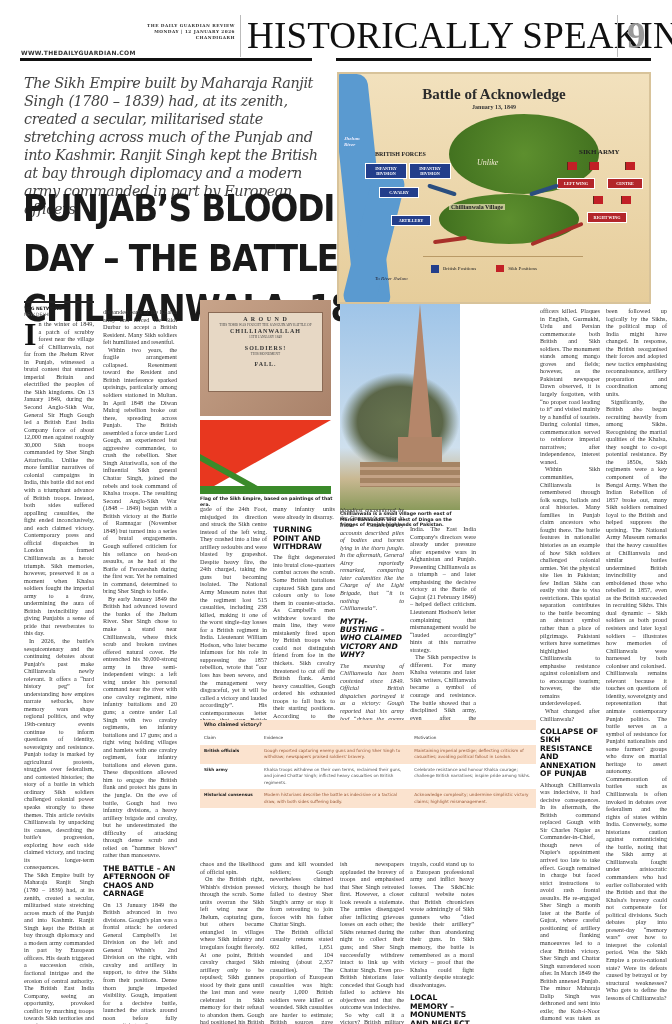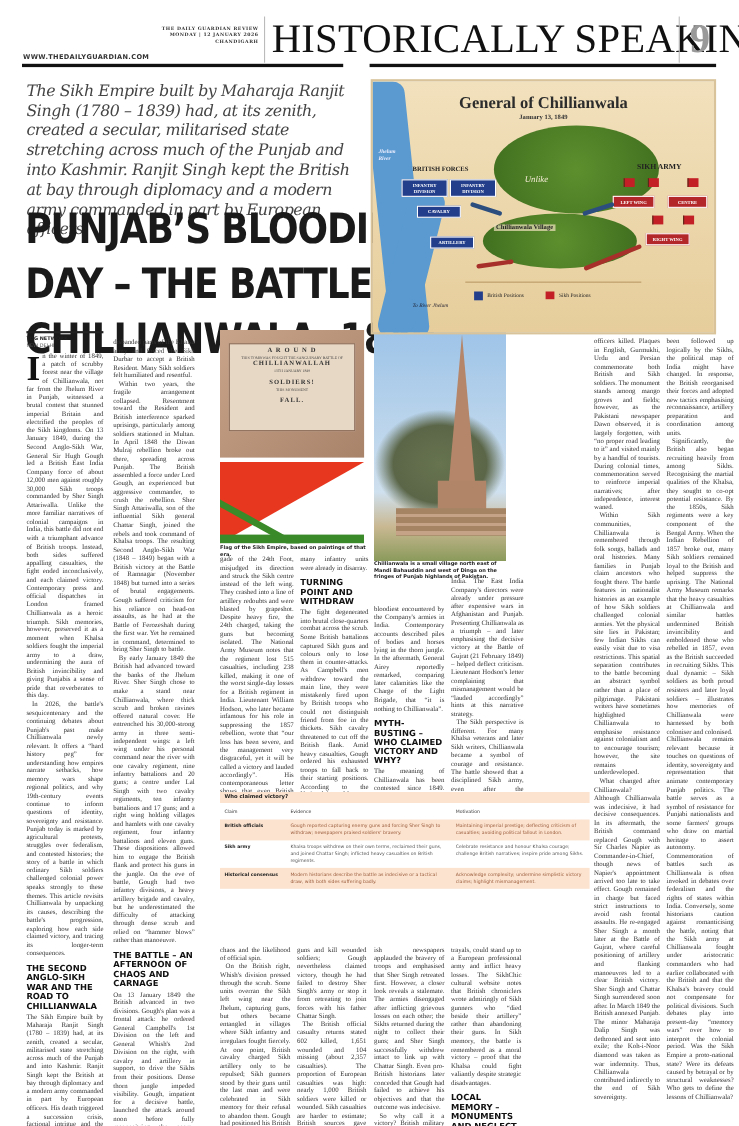--- a/index.html
+++ b/index.html
@@ -86,21 +86,20 @@
 </div>
 <div class="abs byline-rule"></div>
 <div class="abs byline">
   <div>TDG NETWORK</div>
   <div class="loc">NEW DELHI</div>
 </div>
 
 <div class="col" style="left:24px;top:320px;width:70px;">
   <p class="noind"><span class="dropcap">I</span><span>n the winter of 1849, a patch of scrubby forest near the village of Chillianwala, not far from the Jhelum River in Punjab, witnessed a brutal contest that stunned imperial Britain and electrified the peoples of the Sikh kingdoms. On 13 January 1849, during the Second Anglo-Sikh War, General Sir Hugh Gough led a British East India Company force of about 12,000 men against roughly 30,000 Sikh troops commanded by Sher Singh Attariwalla. Unlike the more familiar narratives of colonial campaigns in India, this battle did not end with a triumphant advance of British troops. Instead, both sides suffered appalling casualties, the fight ended inconclusively, and each claimed victory. Contemporary press and official dispatches in London framed Chillianwala as a heroic triumph. Sikh memories, however, preserved it as a moment when Khalsa soldiers fought the imperial army to a draw, undermining the aura of British invincibility and giving Punjabis a sense of pride that reverberates to this day.</span></p>
   <p>In 2026, the battle's sesquicentenary and the continuing debates about Punjab's past make Chillianwala newly relevant. It offers a “hard history peg” for understanding how empires narrate setbacks, how memory wars shape regional politics, and why 19th-century events continue to inform questions of identity, sovereignty and resistance. Punjab today is marked by agricultural protests, struggles over federalism, and contested histories; the story of a battle in which ordinary Sikh soldiers challenged colonial power speaks strongly to these themes. This article revisits Chillianwala by unpacking its causes, describing the battle's progression, exploring how each side claimed victory, and tracing its longer-term consequences.</p>
-  <h3>THE SECOND ANGLO-SIKH WAR AND THE ROAD TO CHILLIANWALA</h3>
   <p class="noind">The Sikh Empire built by Maharaja Ranjit Singh (1780 – 1839) had, at its zenith, created a secular, militarised state stretching across much of the Punjab and into Kashmir. Ranjit Singh kept the British at bay through diplomacy and a modern army commanded in part by European officers. His death triggered a succession crisis, factional intrigue and the erosion of central authority. The British East India Company, seeing an opportunity, provoked conflict by marching troops towards Sikh territories and interfering in court politics. The resulting First Anglo-Sikh War (1845 – 1846) ended with Sikh defeat and the Treaty of Lahore, which ceded territory,</p>
 </div>
 
 <div class="col" style="left:103px;top:308px;width:74px;">
   <p class="noind">disbanded parts of the Khalsa army and forced the Sikh Durbar to accept a British Resident. Many Sikh soldiers felt humiliated and resentful.</p>
   <p>Within two years, the fragile arrangement collapsed. Resentment toward the Resident and British interference sparked uprisings, particularly among soldiers stationed in Multan. In April 1848 the Diwan Mulraj rebellion broke out there, spreading across Punjab. The British assembled a force under Lord Gough, an experienced but aggressive commander, to crush the rebellion. Sher Singh Attariwalla, son of the influential Sikh general Chattar Singh, joined the rebels and took command of Khalsa troops. The resulting Second Anglo-Sikh War (1848 – 1849) began with a British victory at the Battle of Ramnagar (November 1848) but turned into a series of brutal engagements. Gough suffered criticism for his reliance on head-on assaults, as he had at the Battle of Ferozeshah during the first war. Yet he remained in command, determined to bring Sher Singh to battle.</p>
   <p>By early January 1849 the British had advanced toward the banks of the Jhelum River. Sher Singh chose to make a stand near Chillianwala, where thick scrub and broken ravines offered natural cover. He entrenched his 30,000-strong army in three semi-independent wings: a left wing under his personal command near the river with one cavalry regiment, nine infantry battalions and 20 guns; a centre under Lal Singh with two cavalry regiments, ten infantry battalions and 17 guns; and a right wing holding villages and hamlets with one cavalry regiment, four infantry battalions and eleven guns. These dispositions allowed him to engage the British flank and protect his guns in the jungle. On the eve of battle, Gough had two infantry divisions, a heavy artillery brigade and cavalry, but he underestimated the difficulty of attacking through dense scrub and relied on “hammer blows” rather than manoeuvre.</p>
   <h3>THE BATTLE – AN AFTERNOON OF CHAOS AND CARNAGE</h3>
   <p class="noind">On 13 January 1849 the British advanced in two divisions. Gough's plan was a frontal attack: he ordered General Campbell's 1st Division on the left and General Whish's 2nd Division on the right, with cavalry and artillery in support, to drive the Sikhs from their positions. Dense thorn jungle impeded visibility. Gough, impatient for a decisive battle, launched the attack around noon before fully reconnoitring the enemy lines.</p>
 
@@ -136,21 +135,21 @@
 <div class="col" style="left:200px;top:505px;width:67px;">
   <p class="noind">gade of the 24th Foot, misjudged its direction and struck the Sikh centre instead of the left wing. They crashed into a line of artillery redoubts and were blasted by grapeshot. Despite heavy fire, the 24th charged, taking the guns but becoming isolated. The National Army Museum notes that the regiment lost 515 casualties, including 238 killed, making it one of the worst single-day losses for a British regiment in India. Lieutenant William Hodson, who later became infamous for his role in suppressing the 1857 rebellion, wrote that “our loss has been severe, and the management very disgraceful, yet it will be called a victory and lauded accordingly”. His contemporaneous letter shows that even British officers recognised the battle's</p>
 </div>
 
 <div class="col" style="left:273px;top:505px;width:62px;">
   <p class="noind">many infantry units were already in disarray.</p>
   <h3>TURNING POINT AND WITHDRAW</h3>
   <p class="noind">The fight degenerated into brutal close-quarters combat across the scrub. Some British battalions captured Sikh guns and colours only to lose them in counter-attacks. As Campbell's men withdrew toward the main line, they were mistakenly fired upon by British troops who could not distinguish friend from foe in the thickets. Sikh cavalry threatened to cut off the British flank. Amid heavy casualties, Gough ordered his exhausted troops to fall back to their starting positions. According to the National Army Museum, the Sikhs withdrew during the night but returned to reclaim</p>
 </div>
 
-<div class="col" style="left:340px;top:550px;width:64px;">
+<div class="col" style="left:340px;top:506px;width:64px;font-style:italic;">
   <p class="noind">bloodiest encountered by the Company's armies in India. Contemporary accounts described piles of bodies and horses lying in the thorn jungle. In the aftermath, General Airey reportedly remarked, comparing later calamities like the Charge of the Light Brigade, that “it is nothing to Chillianwala”.</p>
   <h3>MYTH-BUSTING – WHO CLAIMED VICTORY AND WHY?</h3>
   <p class="noind">The meaning of Chillianwala has been contested since 1849. Official British dispatches portrayed it as a victory: Gough reported that his army had “driven the enemy from his strong position” and captured several guns. Brit-</p>
 </div>
 
 <div class="col" style="left:410px;top:525px;width:66px;">
   <p class="noind">India. The East India Company's directors were already under pressure after expensive wars in Afghanistan and Punjab. Presenting Chillianwala as a triumph – and later emphasising the decisive victory at the Battle of Gujrat (21 February 1849) – helped deflect criticism. Lieutenant Hodson's letter complaining that mismanagement would be “lauded accordingly” hints at this narrative strategy.</p>
   <p>The Sikh perspective is different. For many Khalsa veterans and later Sikh writers, Chillianwala became a symbol of courage and resistance. The battle showed that a disciplined Sikh army, even after the humiliations of the first war and despite political be-</p>
 </div>
 
@@ -198,21 +197,21 @@
   <p class="noind">trayals, could stand up to a European professional army and inflict heavy losses. The SikhChic cultural website notes that British chroniclers wrote admiringly of Sikh gunners who “died beside their artillery” rather than abandoning their guns. In Sikh memory, the battle is remembered as a moral victory – proof that the Khalsa could fight valiantly despite strategic disadvantages.</p>
   <h3>LOCAL MEMORY – MONUMENTS AND NEGLECT</h3>
 
 </div>
 
 <div class="abs map">
   <div class="river"></div>
   <div class="river2"></div>
   <div class="forest" style="left:110px;top:40px;width:150px;height:80px"></div>
   <div class="forest" style="left:100px;top:120px;width:140px;height:50px"></div>
-  <div class="title">General of Chillianwala</div>
+  <div class="title">Battle of Acknowledge</div>
   <div class="sub">January 13, 1849</div>
   <div class="lbl" style="left:5px;top:62px;width:26px;font-style:italic;font-size:5px;line-height:6px;color:#eef">Jhelum River</div>
   <div class="lbl" style="left:36px;top:77px">BRITISH FORCES</div>
   <div class="box blue" style="left:26px;top:89px;width:42px">INFANTRY DIVISION</div>
   <div class="box blue" style="left:70px;top:89px;width:42px">INFANTRY DIVISION</div>
   <div class="box blue" style="left:40px;top:113px;width:40px">CAVALRY</div>
   <div class="box blue" style="left:52px;top:141px;width:40px">ARTILLERY</div>
   <div class="lbl" style="left:138px;top:84px;font-size:8px;font-style:italic;font-weight:normal;color:#f5ecd6">Unlike</div>
   <div class="lbl" style="left:110px;top:130px;font-size:6px;color:#222;background:rgba(240,225,190,.7);padding:0 2px">Chillianwala Village</div>
   <div class="lbl" style="left:240px;top:74px;font-size:7px">SIKH ARMY</div>
@@ -232,20 +231,21 @@
   <div class="legend">
     <span><span class="lg-box"></span><span>British Positions</span></span>
     <span><span class="lg-flag"></span><span>Sikh Positions</span></span>
   </div>
 </div>
 
 <div class="col" style="left:540px;top:307px;width:60px;">
   <p class="noind">officers killed. Plaques in English, Gurmukhi, Urdu and Persian commemorate both British and Sikh soldiers. The monument stands among mango groves and fields; however, as the Pakistani newspaper Dawn observed, it is largely forgotten, with “no proper road leading to it” and visited mainly by a handful of tourists. During colonial times, commemoration served to reinforce imperial narratives; after independence, interest waned.</p>
   <p>Within Sikh communities, Chillianwala is remembered through folk songs, ballads and oral histories. Many families in Punjab claim ancestors who fought there. The battle features in nationalist histories as an example of how Sikh soldiers challenged colonial armies. Yet the physical site lies in Pakistan; few Indian Sikhs can easily visit due to visa restrictions. This spatial separation contributes to the battle becoming an abstract symbol rather than a place of pilgrimage. Pakistani writers have sometimes highlighted Chillianwala to emphasise resistance against colonialism and to encourage tourism; however, the site remains underdeveloped.</p>
   <p>What changed after Chillianwala?</p>
+  <h3>COLLAPSE OF SIKH RESISTANCE AND ANNEXATION OF PUNJAB</h3>
   <p class="noind">Although Chillianwala was indecisive, it had decisive consequences. In its aftermath, the British command replaced Gough with Sir Charles Napier as Commander-in-Chief, though news of Napier's appointment arrived too late to take effect. Gough remained in charge but faced strict instructions to avoid rash frontal assaults. He re-engaged Sher Singh a month later at the Battle of Gujrat, where careful positioning of artillery and flanking manoeuvres led to a clear British victory. Sher Singh and Chattar Singh surrendered soon after. In March 1849 the British annexed Punjab. The minor Maharaja Dalip Singh was dethroned and sent into exile; the Koh-i-Noor diamond was taken as war indemnity. Thus, Chillianwala contributed indirectly to the end of Sikh sovereignty.</p>
 
 </div>
 <div class="col" style="left:606px;top:307px;width:61px;">
   <p class="noind">been followed up logically by the Sikhs, the political map of India might have changed. In response, the British reorganised their forces and adopted new tactics emphasising reconnaissance, artillery preparation and coordination among units.</p>
   <p>Significantly, the British also began recruiting heavily from among Sikhs. Recognising the martial qualities of the Khalsa, they sought to co-opt potential resistance. By the 1850s, Sikh regiments were a key component of the Bengal Army. When the Indian Rebellion of 1857 broke out, many Sikh soldiers remained loyal to the British and helped suppress the uprising. The National Army Museum remarks that the heavy casualties at Chillianwala and similar battles undermined British invincibility and emboldened those who rebelled in 1857, even as the British succeeded in recruiting Sikhs. This dual dynamic – Sikh soldiers as both proud resisters and later loyal soldiers – illustrates how memories of Chillianwala were harnessed by both coloniser and colonised.</p>
   <p class="noind">Chillianwala remains relevant because it touches on questions of identity, sovereignty and representation that animate contemporary Punjab politics. The battle serves as a symbol of resistance for Punjabi nationalists and some farmers' groups who draw on martial heritage to assert autonomy. Commemoration of battles such as Chillianwala is often invoked in debates over federalism and the rights of states within India. Conversely, some historians caution against romanticising the battle, noting that the Sikh army at Chillianwala fought under aristocratic commanders who had earlier collaborated with the British and that the Khalsa's bravery could not compensate for political divisions. Such debates play into present-day “memory wars” over how to interpret the colonial period. Was the Sikh Empire a proto-national state? Were its defeats caused by betrayal or by structural weaknesses? Who gets to define the lessons of Chillianwala?</p>
 
 </div>
 

